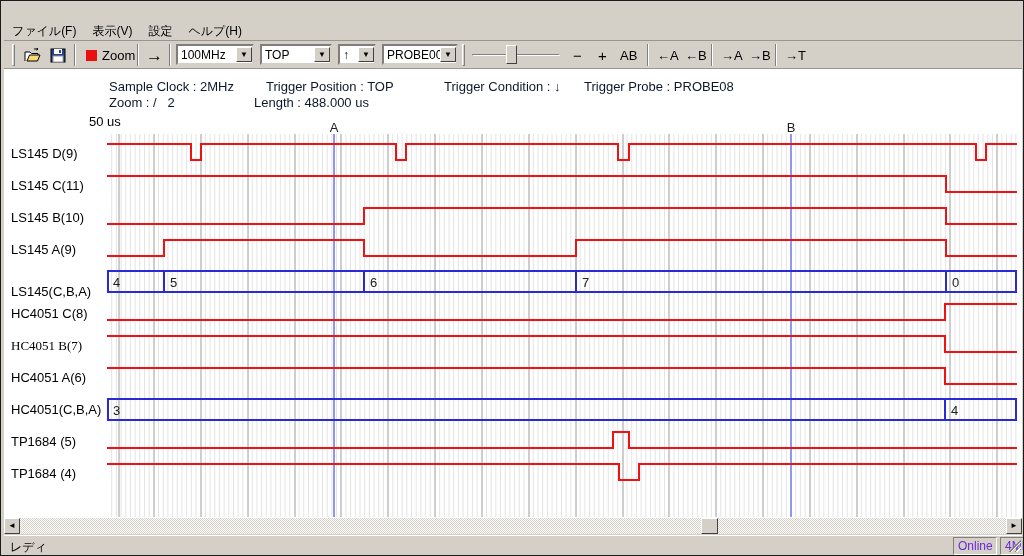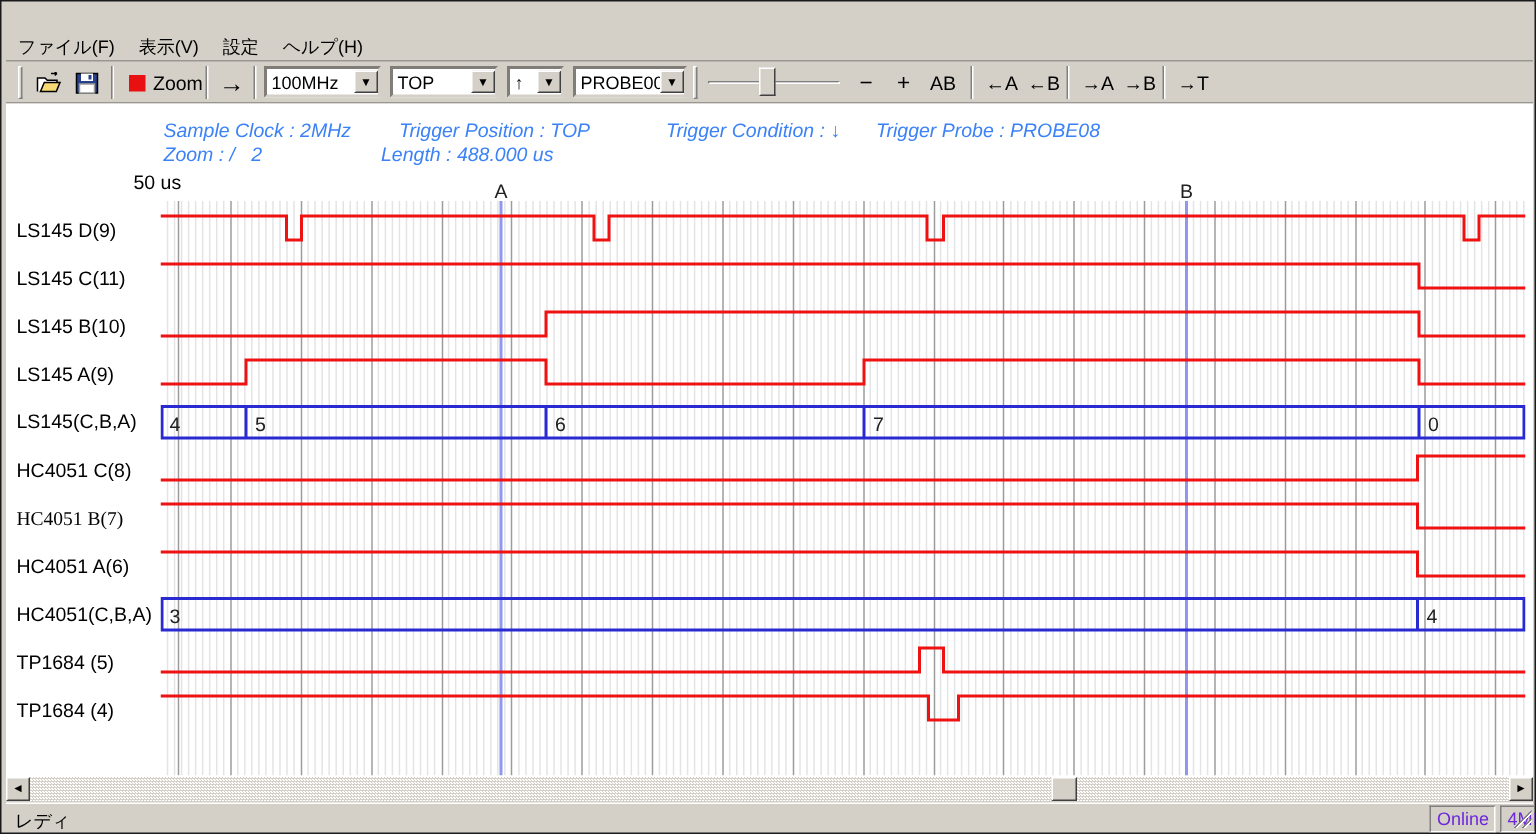--- a/index.html
+++ b/index.html
@@ -27,21 +27,21 @@
   .stop-sq{display:inline-block;width:11px;height:11px;background:#e81010;margin-right:5px;}
   .combo{height:21px;background:#fff;border:2px inset #d4d0c8;display:flex;align-items:center;font-size:12px;}
   .combo .val{flex:1;padding:0 3px;white-space:nowrap;overflow:hidden;}
   .combo .drop{width:16px;height:15px;background:#d4d0c8;border:1px solid;border-color:#fff #404040 #404040 #fff;
     font-size:8px;line-height:13px;text-align:center;color:#000;flex:0 0 auto;margin-right:0px;}
   .slider{width:92px;height:21px;}
   .slider .track{position:absolute;left:2px;right:2px;top:10px;height:2px;border:1px solid #808080;border-bottom-color:#fff;border-right-color:#fff;background:#c8c4bc;}
   .slider .thumb{position:absolute;left:36px;top:1px;width:11px;height:19px;background:#d4d0c8;border:1px solid;border-color:#fff #404040 #404040 #fff;}
   
   .content{position:absolute;left:3px;top:68px;width:1018px;height:449px;background:#fff;overflow:hidden;}
-  .info-line{position:absolute;font-size:13px;color:#3b82f6;white-space:pre;font-style:italic;}
+  .info-line{position:absolute;font-size:13px;color:#0f172a;white-space:pre;}
   .time-label{position:absolute;left:85px;top:45px;font-size:13px;color:#000;}
   .chan-label{position:absolute;left:7px;font-size:13px;color:#000;white-space:nowrap;}
   .wavesvg{position:absolute;left:103px;top:52px;}
   
   .hscroll{position:absolute;left:3px;top:517px;width:1018px;height:16px;
     background:repeating-conic-gradient(#fff 0% 25%,#d4d0c8 0% 50%) 0 0/2px 2px;}
   .sb-btn{position:absolute;top:0;width:16px;height:16px;background:#d4d0c8;border:1px solid;border-color:#fff #404040 #404040 #fff;
     font-size:8px;line-height:14px;text-align:center;padding:0;color:#000;}
   .sb-thumb{position:absolute;top:0;left:697px;width:17px;height:16px;background:#d4d0c8;border:1px solid;border-color:#fff #404040 #404040 #fff;}
   
@@ -138,21 +138,21 @@
     <div class="info-line" style="left:440px;top:10px">Trigger Condition : ↓</div>
     <div class="info-line" style="left:580px;top:10px">Trigger Probe : PROBE08</div>
     <div class="info-line" style="left:105px;top:26px">Zoom : /   2</div>
     <div class="info-line" style="left:250px;top:26px">Length : 488.000 us</div>
     <div class="time-label">50 us</div>
     <div id="chan-labels">
         <div class="chan-label" style="top: 77px;">LS145 D(9)</div>
         <div class="chan-label" style="top: 109px;">LS145 C(11)</div>
         <div class="chan-label" style="top: 141px;">LS145 B(10)</div>
         <div class="chan-label" style="top: 173px;">LS145 A(9)</div>
-        <div class="chan-label" style="top: 204px;">LS145(C,B,A)</div>
+        <div class="chan-label" style="top: 215px;">LS145(C,B,A)</div>
         <div class="chan-label" style="top: 237px;">HC4051 C(8)</div>
         <div class="chan-label" style="top: 269px; font-family: Liberation Serif, serif;">HC4051 B(7)</div>
         <div class="chan-label" style="top: 301px;">HC4051 A(6)</div>
         <div class="chan-label" style="top: 333px;">HC4051(C,B,A)</div>
         <div class="chan-label" style="top: 365px;">TP1684 (5)</div>
         <div class="chan-label" style="top: 397px;">TP1684 (4)</div>
       </div>
     <svg class="wavesvg" id="wavesvg" width="910" height="396">
         <line x1="4.685" y1="13" x2="4.685" y2="396" stroke="#e4e4e6" stroke-width="1"></line>
         <line x1="9.37" y1="13" x2="9.37" y2="396" stroke="#e4e4e6" stroke-width="1"></line>

